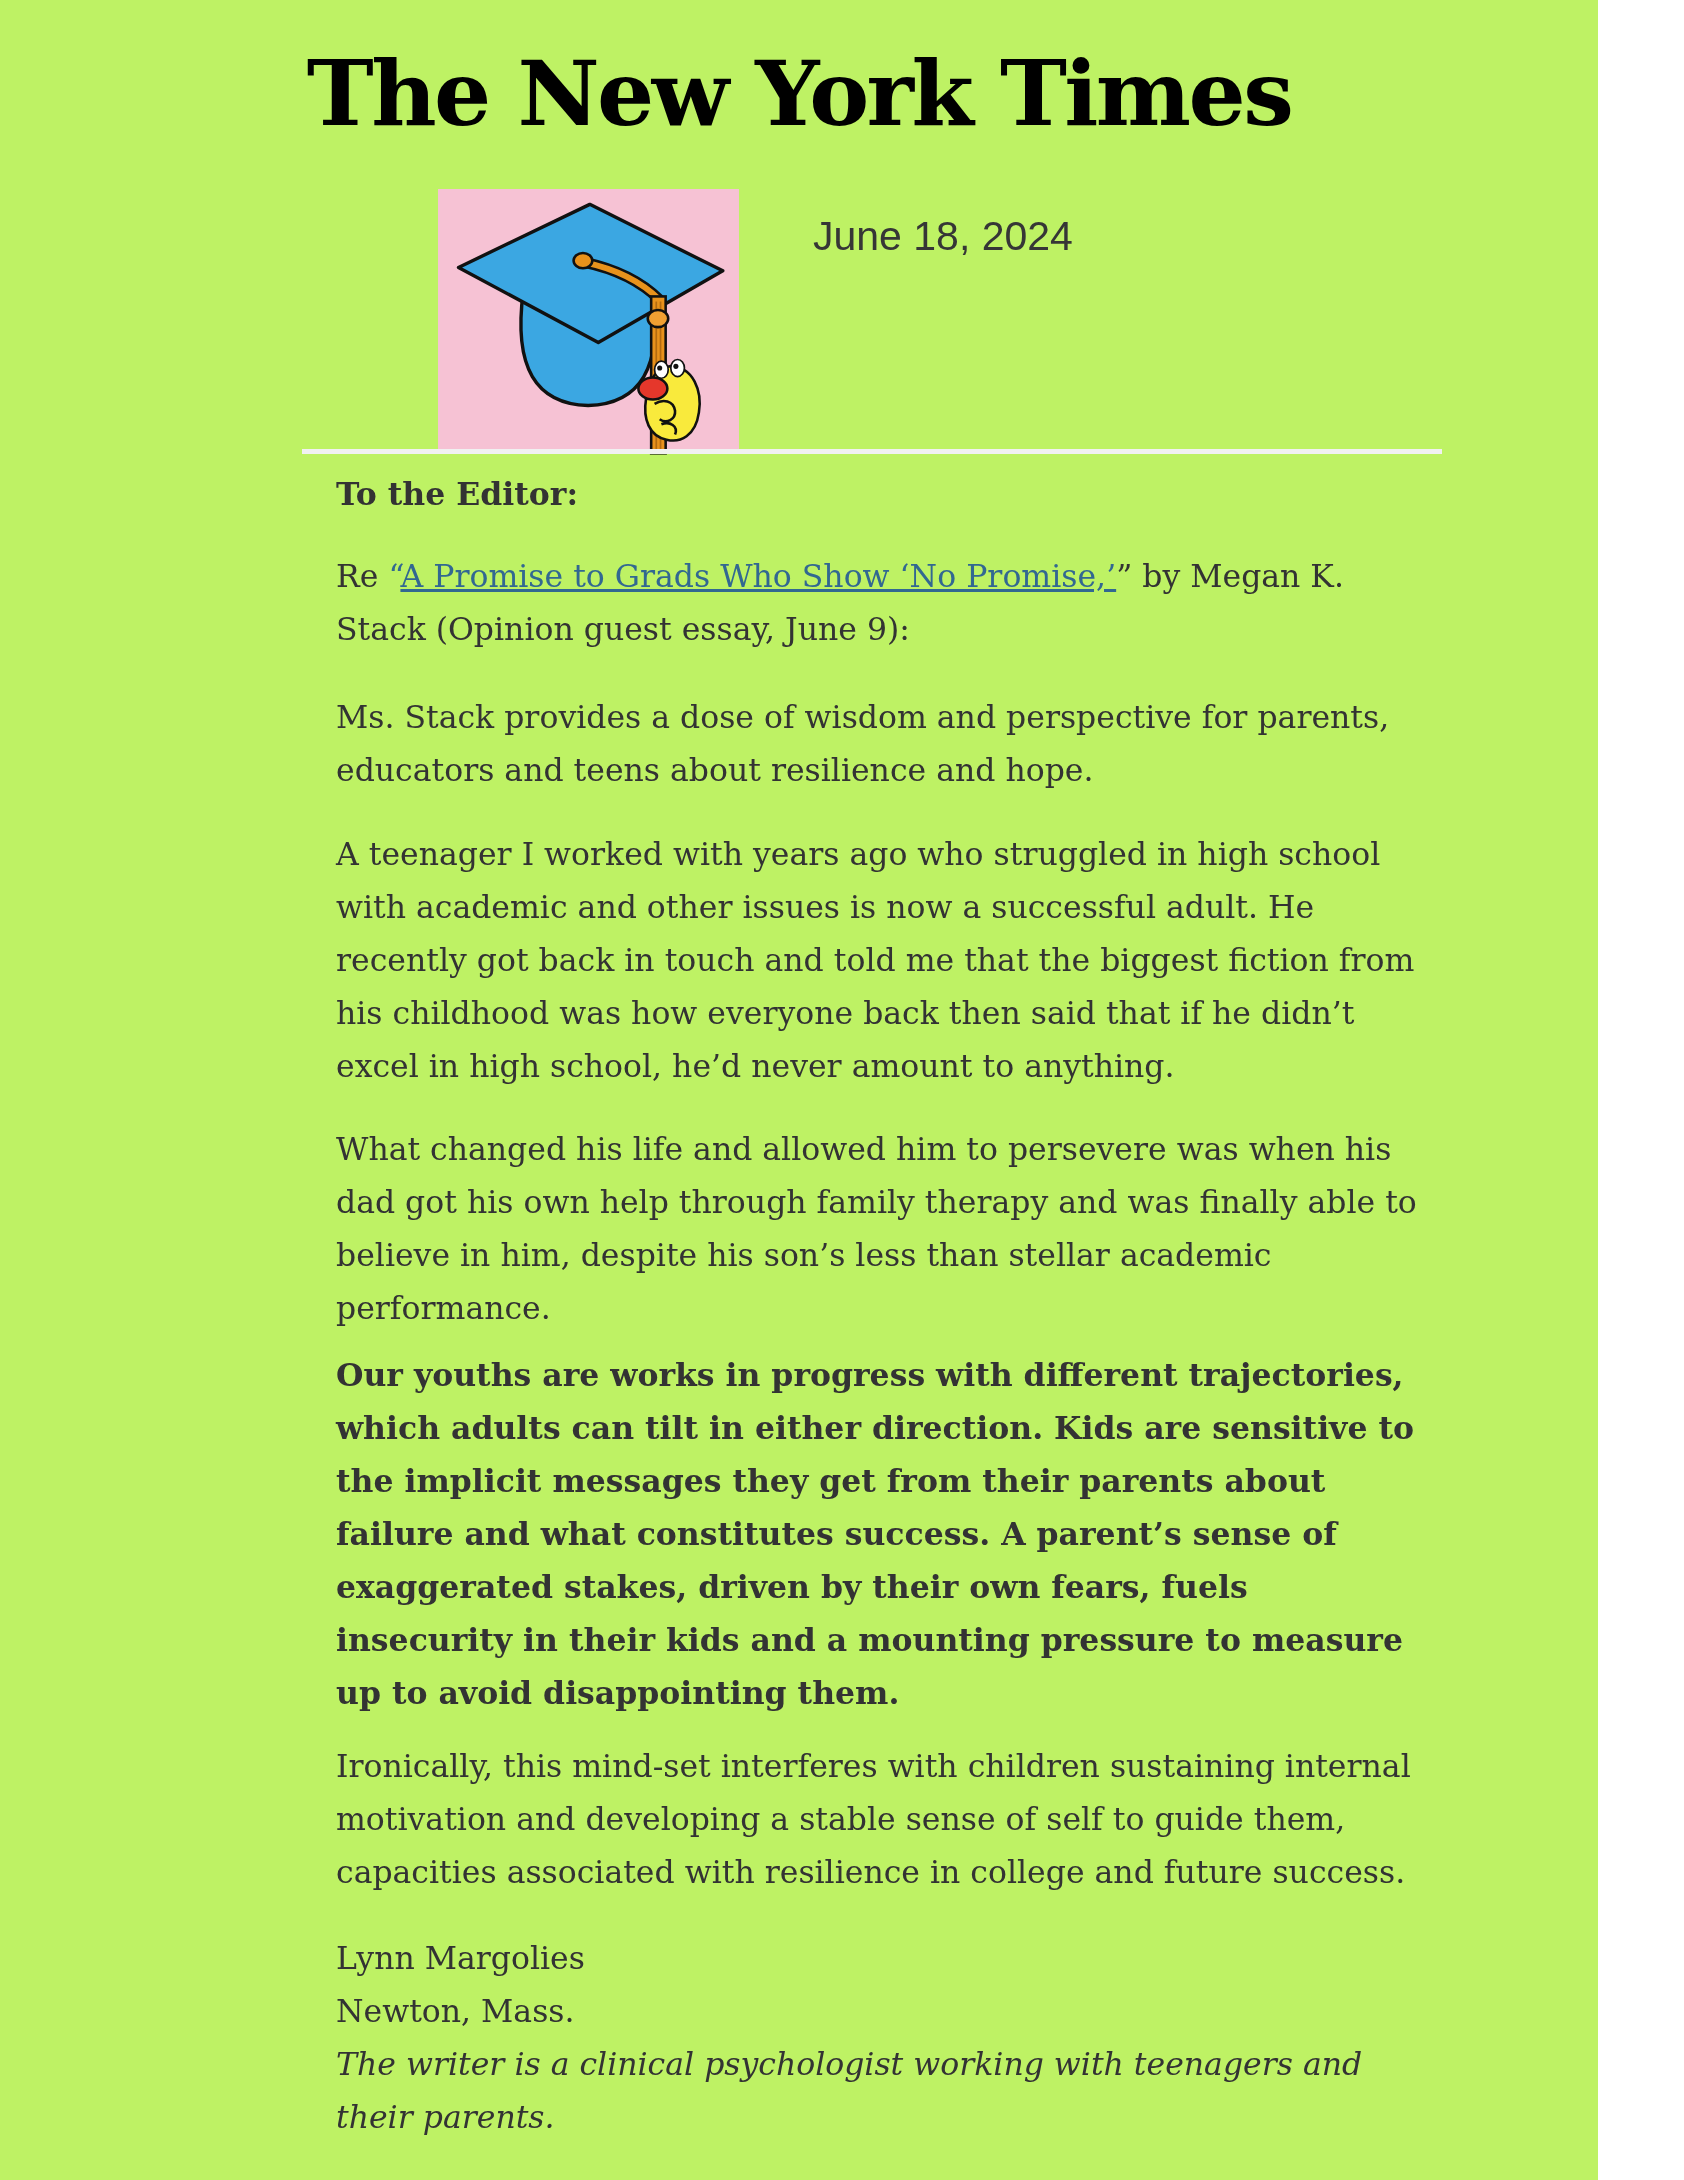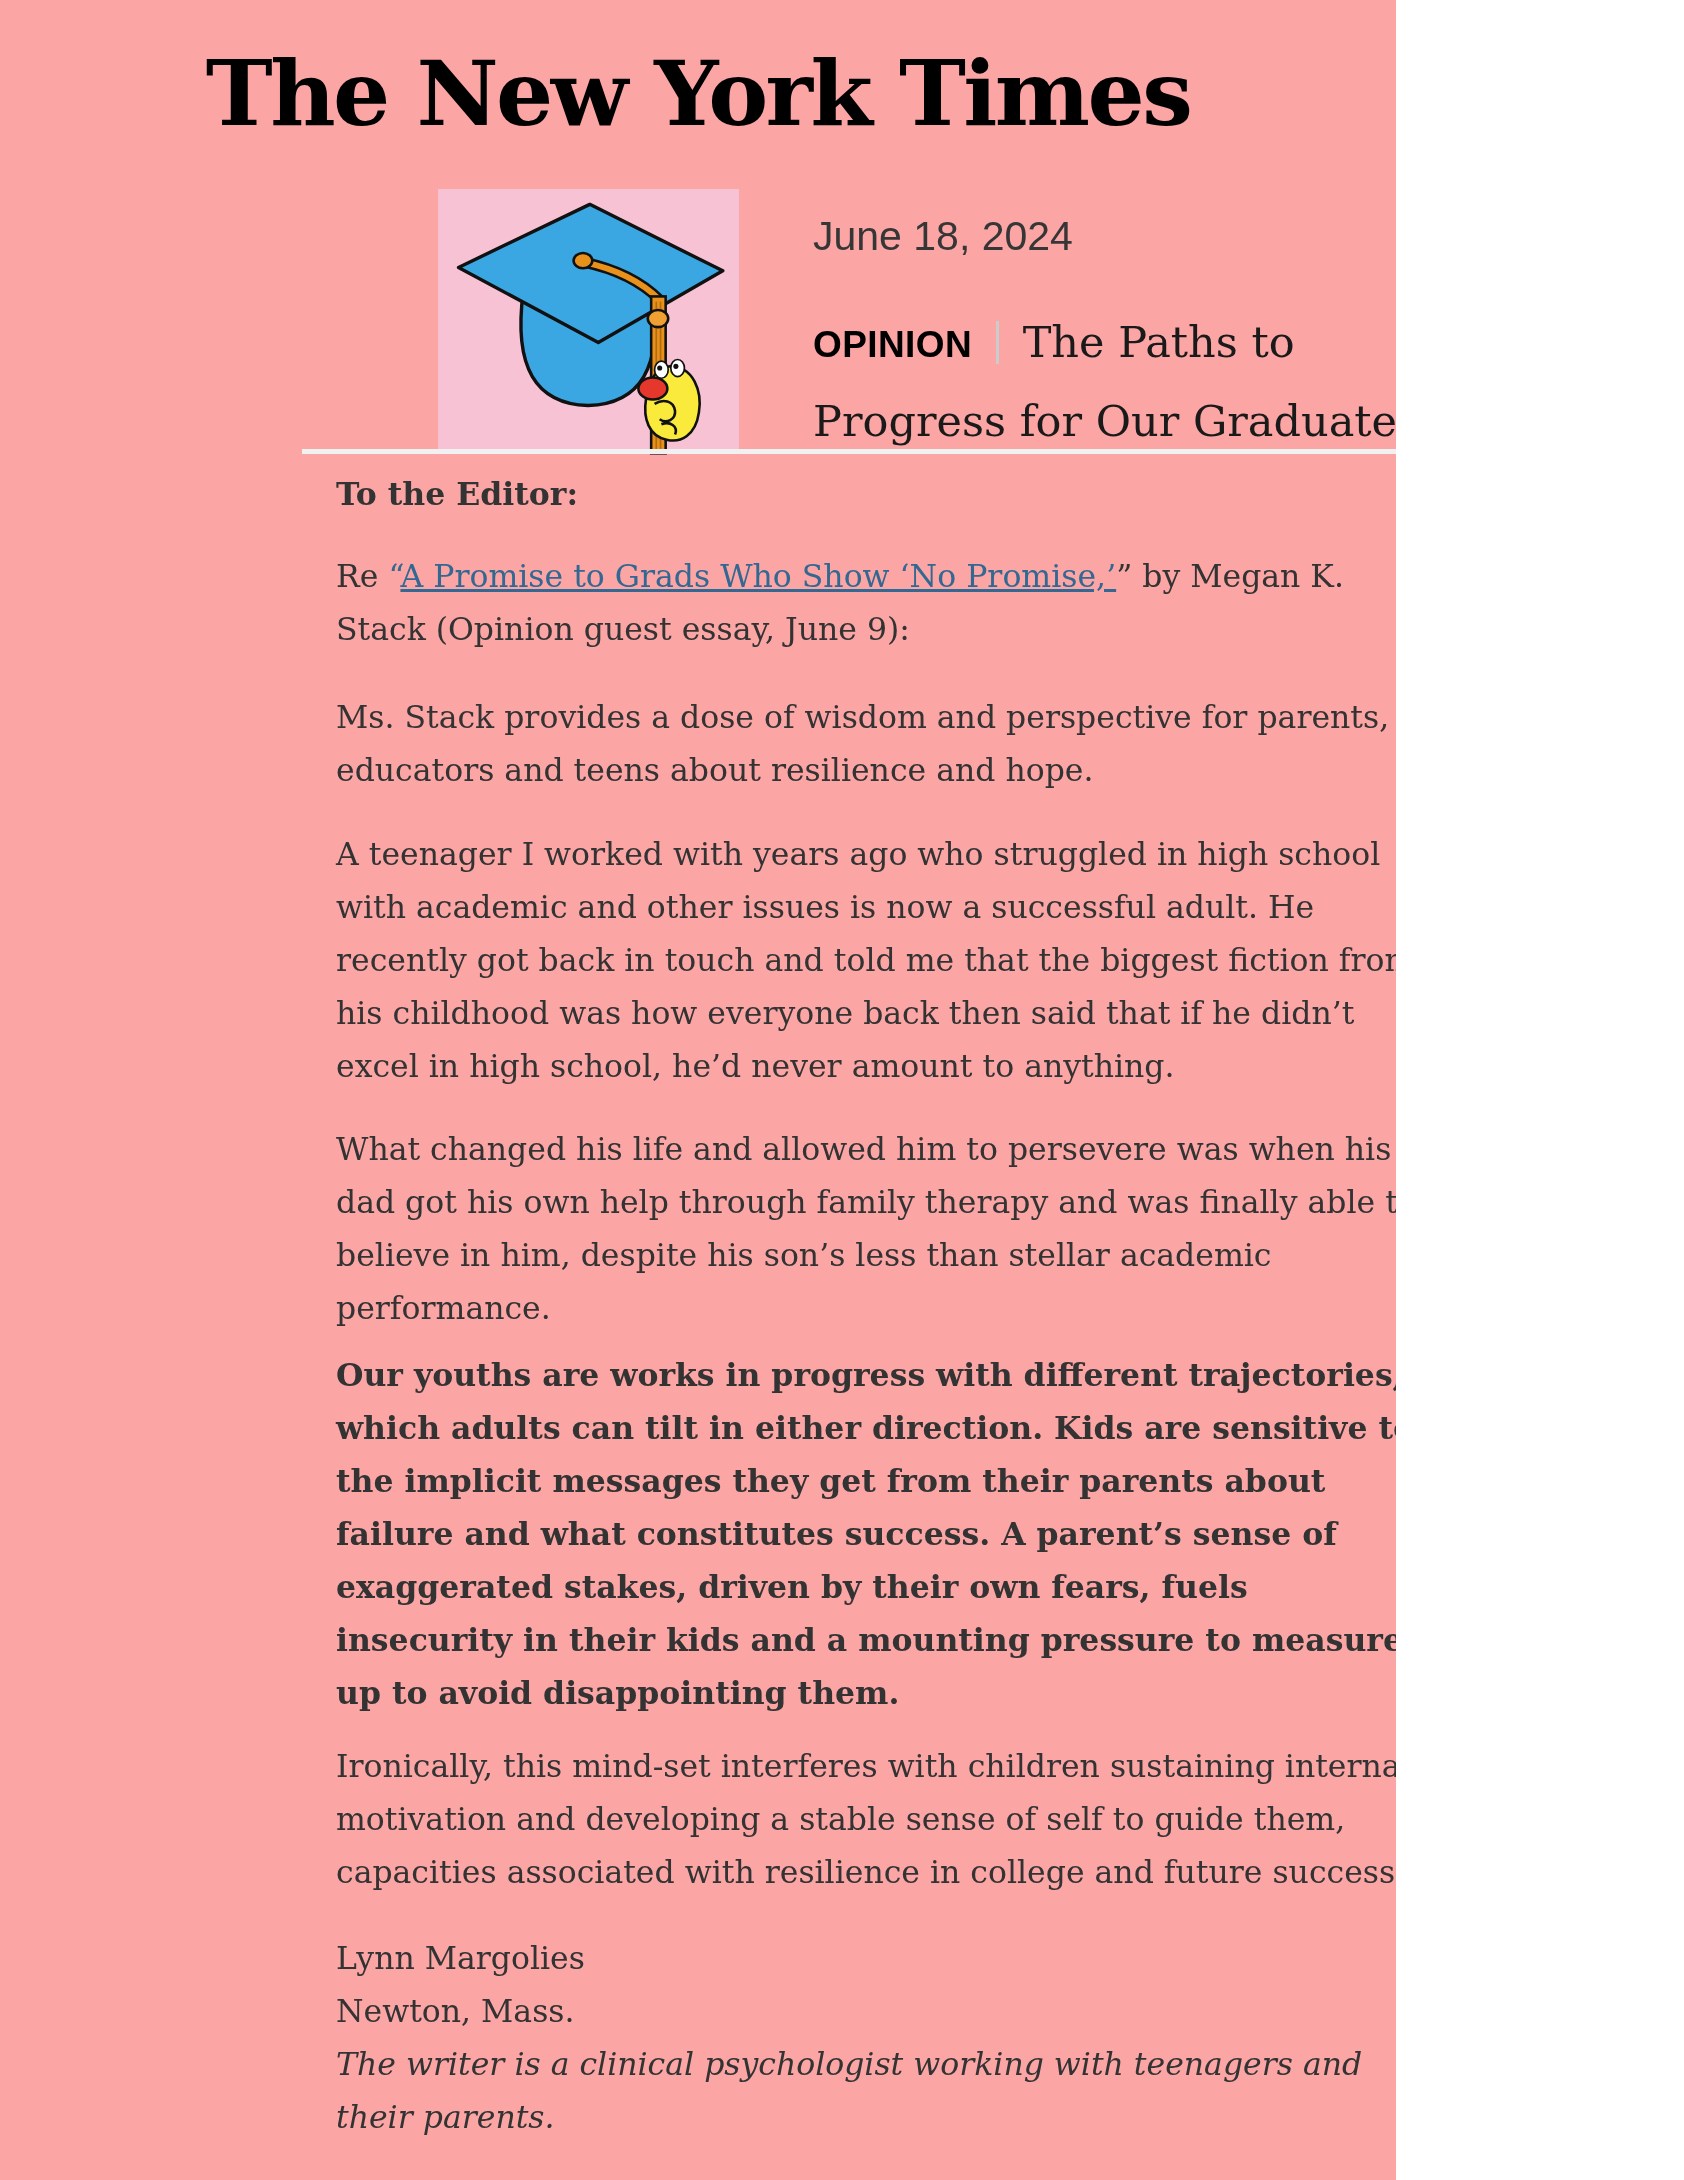--- a/index.html
+++ b/index.html
@@ -1,17 +1,17 @@
 <!DOCTYPE html>
 <html style="font-size:13.6px"><head>
 <meta charset="utf-8">
 <style>
   html,body { margin:0; padding:0; background:#ffffff; }
   .page {
-    position:relative; width:1396px; height:2181px; background:#fca5a5;
+    position:relative; width:1598px; height:2181px; background:#bef264;
     font-family:"DejaVu Serif", serif; color:#333333; overflow:hidden;
   }
   .masthead {
     position:absolute; top:44px; left:0; width:100%; text-align:center;
     font-family:"DejaVu Serif", serif; font-weight:bold; font-size:90px;
     letter-spacing:-2.6px; color:#000000; line-height:1.1; white-space:nowrap;
   }
   .illustration-box {
     position:absolute; left:438px; top:189px; width:301px; height:266px;
   }
@@ -88,23 +88,20 @@
       <ellipse cx="281" cy="210" rx="8" ry="10" fill="#ffffff" stroke="#111111" stroke-width="2"></ellipse>
       <circle cx="260" cy="210" r="3" fill="#111111"></circle>
       <circle cx="279" cy="208" r="3" fill="#111111"></circle>
 
       <ellipse cx="252" cy="234" rx="17" ry="13" fill="#e5372b" stroke="#111111" stroke-width="3"></ellipse>
     </svg>
   </div>
 
   <div class="meta">
     <div class="date">June 18, 2024</div>
-    <div class="kicker-line">
-      <span class="kicker">OPINION</span><span class="vsep"></span><span>The Paths to Progress for Our Graduates</span>
-    </div>
   </div>
 
   <div class="header-rule"></div>
 
   <div class="letter">
     <p class="salutation">To the Editor:</p>
 
     <p class="p-re"><span>Re </span><span class="openquote">“</span><a class="essay-link">A Promise to Grads Who Show ‘No Promise,’</a><span>” by Megan K. Stack (Opinion guest essay, June 9):</span></p>
 
     <p class="p-1">Ms. Stack provides a dose of wisdom and perspective for parents, educators and teens about resilience and hope.</p>

